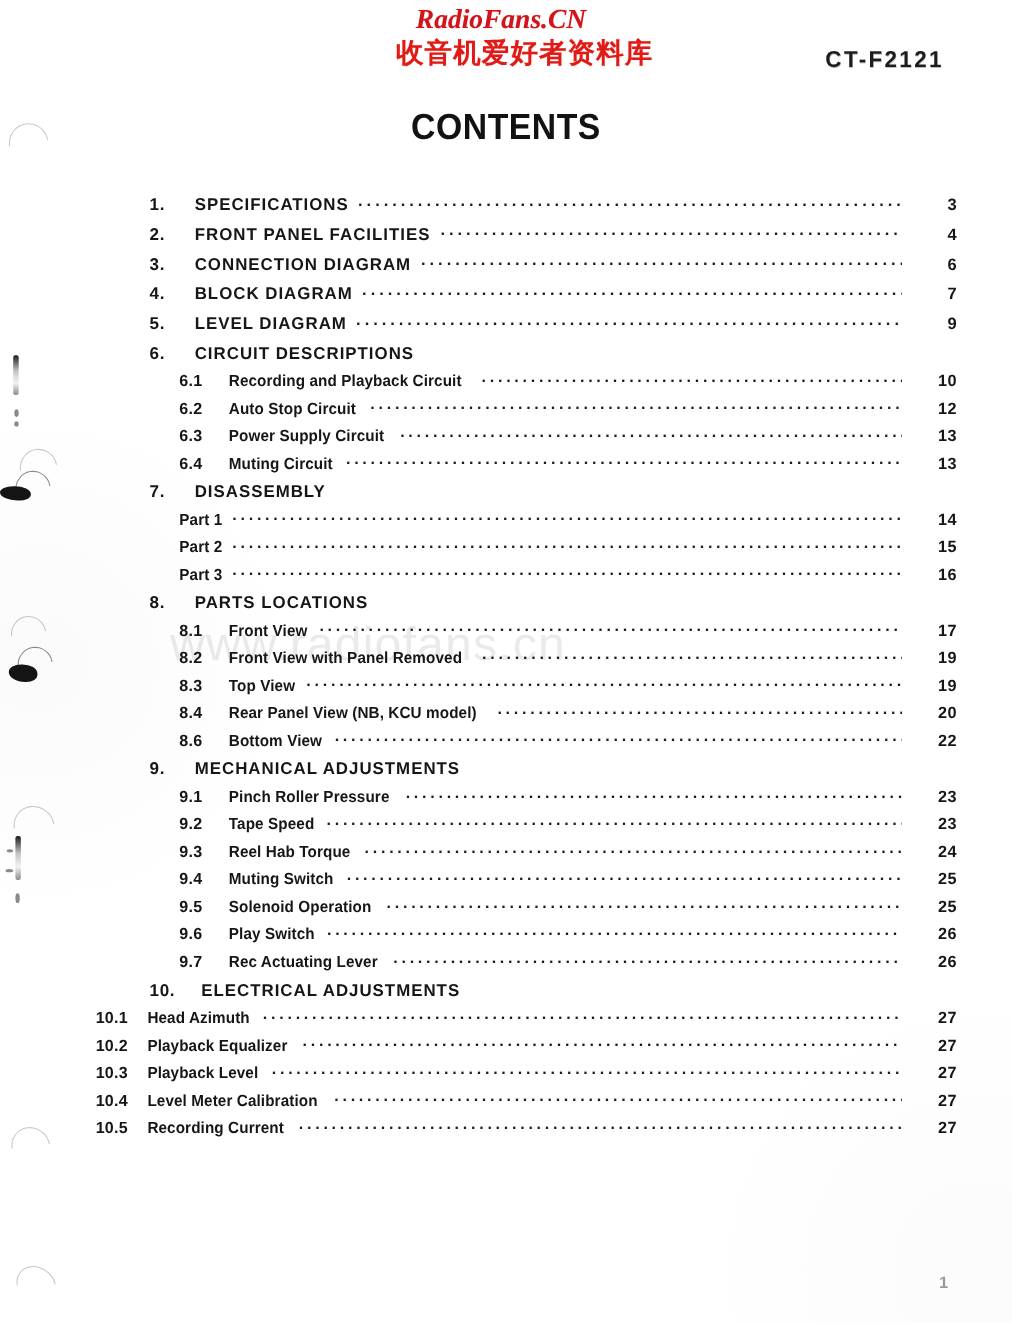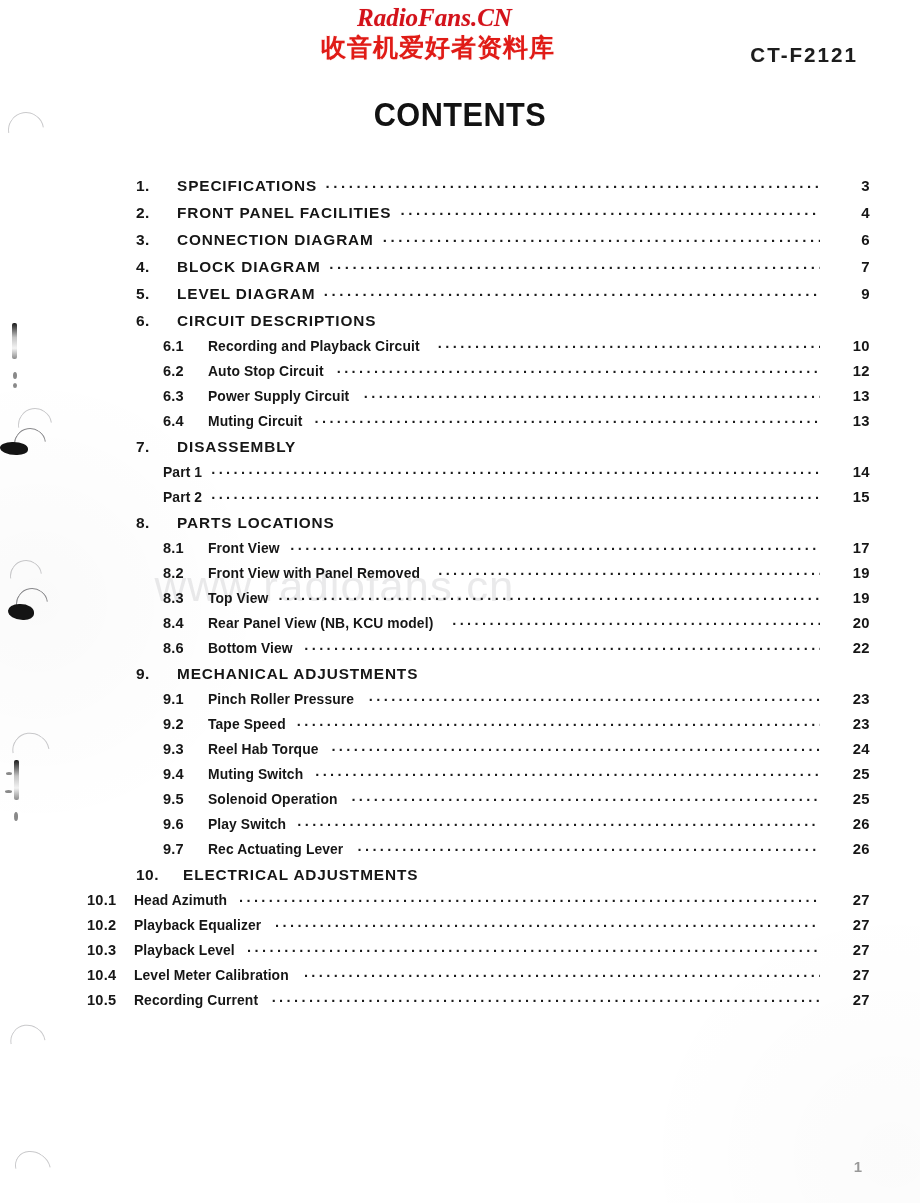--- a/index.html
+++ b/index.html
@@ -20,21 +20,21 @@
     overflow: hidden;
     
     background-image:
       radial-gradient(circle at 4% 50%, rgba(0,0,0,0.018) 0%, rgba(0,0,0,0) 22%),
       radial-gradient(circle at 97% 96%, rgba(0,0,0,0.015) 0%, rgba(0,0,0,0) 18%);
   }
 
   
   #brand {
     position: absolute;
-    left: 321px;
+    left: 342px;
     top: 5px;
     width: 330px;
     text-align: left;
   }
   #brand .brand-latin {
     font-family: "Liberation Serif", serif;
     font-style: italic;
     font-weight: bold;
     font-size: 25px;
     color: #d3121a;
@@ -44,21 +44,21 @@
     text-shadow: 0 0 1px rgba(211,18,26,0.35);
   }
   #brand .brand-cjk {
     font-family: "DejaVu Sans", sans-serif;
     font-weight: bold;
     font-size: 25px;
     color: #e01b16;
     letter-spacing: 1px;
     line-height: 1.2;
     margin-top: 2px;
-    margin-left: 0px;
+    margin-left: 18px;
     text-shadow: 0 0 1px rgba(224,27,22,0.3);
   }
 
   
   #model-no {
     position: absolute;
     right: 62px;
     top: 43px;
     font-family: "Liberation Sans", sans-serif;
     font-weight: bold;
@@ -322,20 +322,26 @@
         <span class="num"></span>
         <span class="label">Part 1</span>
         <span class="dots"></span>
         <span class="pageno">14</span>
       </div>
       <div class="toc-row lv2 nonum">
         <span class="num"></span>
         <span class="label">Part 2</span>
         <span class="dots"></span>
         <span class="pageno">15</span>
+      </div>
+      <div class="toc-row lv2 nonum">
+        <span class="num"></span>
+        <span class="label">Part 3</span>
+        <span class="dots"></span>
+        <span class="pageno">16</span>
       </div>
       <div class="toc-row lv1 header-only">
         <span class="num">8.</span>
         <span class="label">PARTS LOCATIONS</span>
         <span class="dots"></span>
         <span class="pageno"></span>
       </div>
       <div class="toc-row lv2">
         <span class="num">8.1</span>
         <span class="label">Front View</span>

